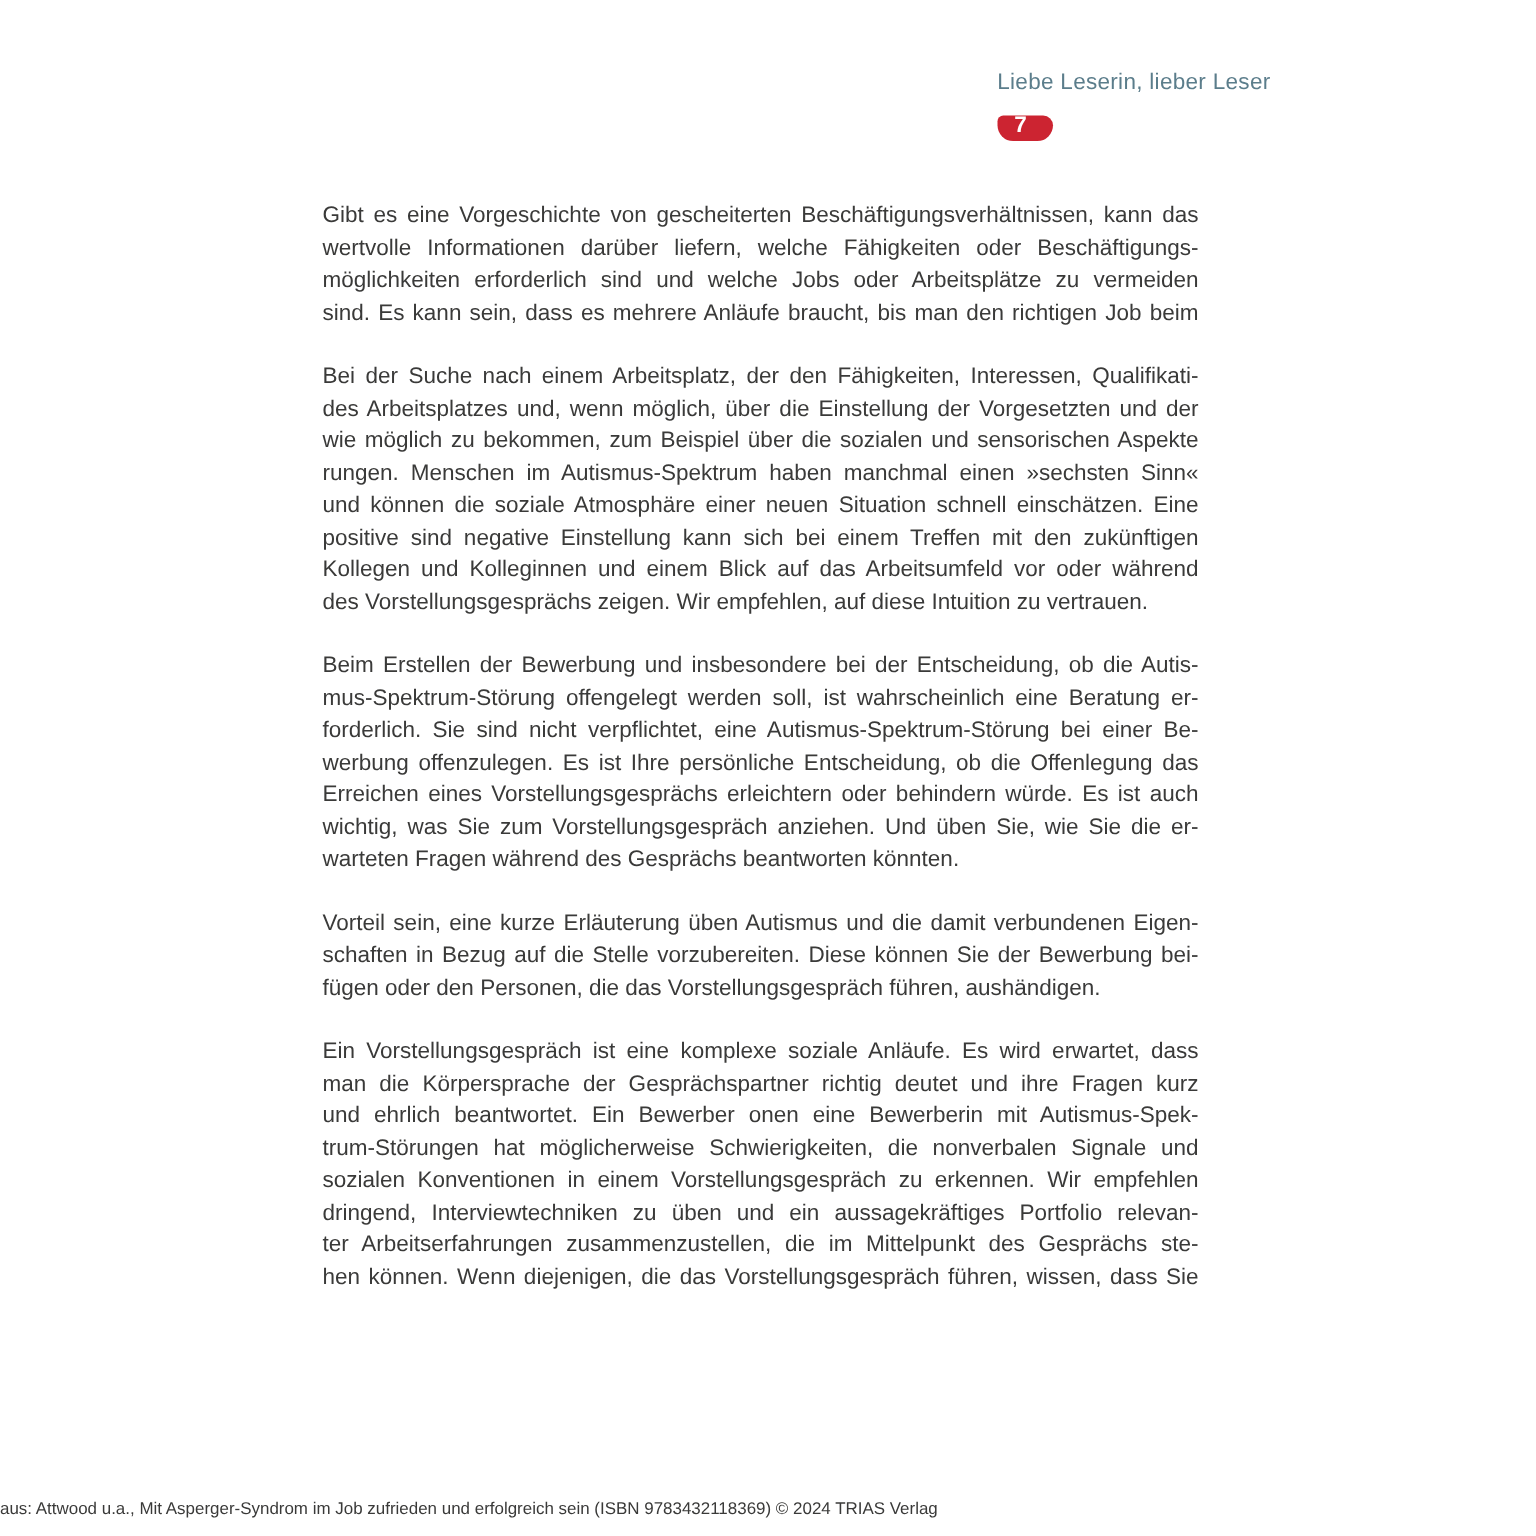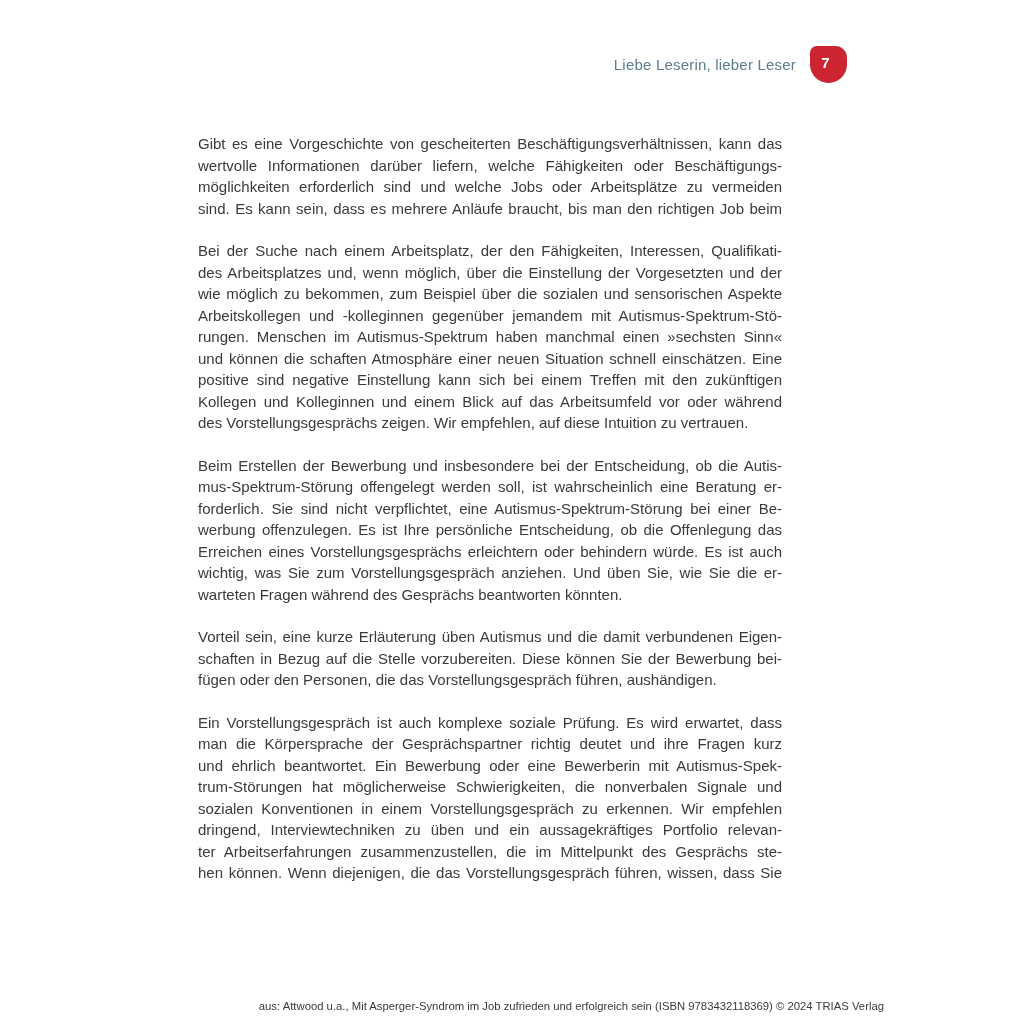--- a/index.html
+++ b/index.html
@@ -13,59 +13,58 @@
     background:#ffffff;
     font-family:"Liberation Sans","DejaVu Sans",sans-serif;
     position:relative;
     overflow:hidden;
   }
   .page{position:absolute;inset:0;background:#ffffff;}
 
   
   .header{
     position:absolute;top:46px;right:177px;height:37px;
-    display:flex;align-items:center;gap:14px;
+    display:flex;align-items:flex-start;gap:14px;flex-direction:column;
   }
   .running-title{
     color:var(--title-teal);
     font-size:15px;
     letter-spacing:0.2px;
     white-space:nowrap;
   }
   .page-badge{
     width:37px;height:37px;
     background:var(--accent-red);
     border-radius:7px 12px 19px 19px;
     display:flex;align-items:center;justify-content:center;
     color:#ffffff;font-size:15px;font-weight:bold;
   }
   .page-badge span{transform:translate(-3px,-2px);}
 
   
   .body-text{
-    position:absolute;left:198px;top:133px;width:584px;
+    position:absolute;left:215px;top:133px;width:584px;
     color:var(--body-text);
     font-size:15px;line-height:21.5px;
   }
   .para{margin:0 0 21px 0;padding:0;}
   .line{
     display:block;
     text-align:justify;
     text-align-last:justify;
   }
   .line.last{text-align-last:left;}
 
   
   .footer{
     position:absolute;top:1000px;left:0;width:856px;
-    text-align:right;
+    text-align:left;
     font-size:11.3px;
     color:var(--body-text);
     letter-spacing:0px;
-    padding-left:28px;
   }
 </style>
 </head>
 <body>
 
 <div class="page">
 
   <div class="header">
     <span class="running-title">Liebe Leserin, lieber Leser</span>
     <div class="page-badge">
@@ -78,45 +77,44 @@
         <p class="para">
           <span class="line">Gibt es eine Vorgeschichte von gescheiterten Beschäftigungsverhältnissen, kann das</span>
           <span class="line">wertvolle Informationen darüber liefern, welche Fähigkeiten oder Beschäftigungs-</span>
           <span class="line">möglichkeiten erforderlich sind und welche Jobs oder Arbeitsplätze zu vermeiden</span>
           <span class="line">sind. Es kann sein, dass es mehrere Anläufe braucht, bis man den richtigen Job beim</span>
         </p>
         <p class="para">
           <span class="line">Bei der Suche nach einem Arbeitsplatz, der den Fähigkeiten, Interessen, Qualifikati-</span>
           <span class="line">des Arbeitsplatzes und, wenn möglich, über die Einstellung der Vorgesetzten und der</span>
           <span class="line">wie möglich zu bekommen, zum Beispiel über die sozialen und sensorischen Aspekte</span>
-          <span class="line">Arbeitskollegen und -kolleginnen gegenüber jemandem mit Autismus-Spektrum-Stö-</span>
           <span class="line">rungen. Menschen im Autismus-Spektrum haben manchmal einen »sechsten Sinn«</span>
-          <span class="line">und können die schaften Atmosphäre einer neuen Situation schnell einschätzen. Eine</span>
+          <span class="line">und können die soziale Atmosphäre einer neuen Situation schnell einschätzen. Eine</span>
           <span class="line">positive sind negative Einstellung kann sich bei einem Treffen mit den zukünftigen</span>
           <span class="line">Kollegen und Kolleginnen und einem Blick auf das Arbeitsumfeld vor oder während</span>
           <span class="line last">des Vorstellungsgesprächs zeigen. Wir empfehlen, auf diese Intuition zu vertrauen.</span>
         </p>
         <p class="para">
           <span class="line">Beim Erstellen der Bewerbung und insbesondere bei der Entscheidung, ob die Autis-</span>
           <span class="line">mus-Spektrum-Störung offengelegt werden soll, ist wahrscheinlich eine Beratung er-</span>
           <span class="line">forderlich. Sie sind nicht verpflichtet, eine Autismus-Spektrum-Störung bei einer Be-</span>
           <span class="line">werbung offenzulegen. Es ist Ihre persönliche Entscheidung, ob die Offenlegung das</span>
           <span class="line">Erreichen eines Vorstellungsgesprächs erleichtern oder behindern würde. Es ist auch</span>
           <span class="line">wichtig, was Sie zum Vorstellungsgespräch anziehen. Und üben Sie, wie Sie die er-</span>
           <span class="line last">warteten Fragen während des Gesprächs beantworten könnten.</span>
         </p>
         <p class="para">
           <span class="line">Vorteil sein, eine kurze Erläuterung üben Autismus und die damit verbundenen Eigen-</span>
           <span class="line">schaften in Bezug auf die Stelle vorzubereiten. Diese können Sie der Bewerbung bei-</span>
           <span class="line last">fügen oder den Personen, die das Vorstellungsgespräch führen, aushändigen.</span>
         </p>
         <p class="para">
-          <span class="line">Ein Vorstellungsgespräch ist auch komplexe soziale Prüfung. Es wird erwartet, dass</span>
+          <span class="line">Ein Vorstellungsgespräch ist eine komplexe soziale Anläufe. Es wird erwartet, dass</span>
           <span class="line">man die Körpersprache der Gesprächspartner richtig deutet und ihre Fragen kurz</span>
-          <span class="line">und ehrlich beantwortet. Ein Bewerbung oder eine Bewerberin mit Autismus-Spek-</span>
+          <span class="line">und ehrlich beantwortet. Ein Bewerber onen eine Bewerberin mit Autismus-Spek-</span>
           <span class="line">trum-Störungen hat möglicherweise Schwierigkeiten, die nonverbalen Signale und</span>
           <span class="line">sozialen Konventionen in einem Vorstellungsgespräch zu erkennen. Wir empfehlen</span>
           <span class="line">dringend, Interviewtechniken zu üben und ein aussagekräftiges Portfolio relevan-</span>
           <span class="line">ter Arbeitserfahrungen zusammenzustellen, die im Mittelpunkt des Gesprächs ste-</span>
           <span class="line">hen können. Wenn diejenigen, die das Vorstellungsgespräch führen, wissen, dass Sie</span>
         </p>
       </div>
   </main>
 
   <div class="footer">aus: Attwood u.a., Mit Asperger-Syndrom im Job zufrieden und erfolgreich sein (ISBN 9783432118369) © 2024 TRIAS Verlag</div>

